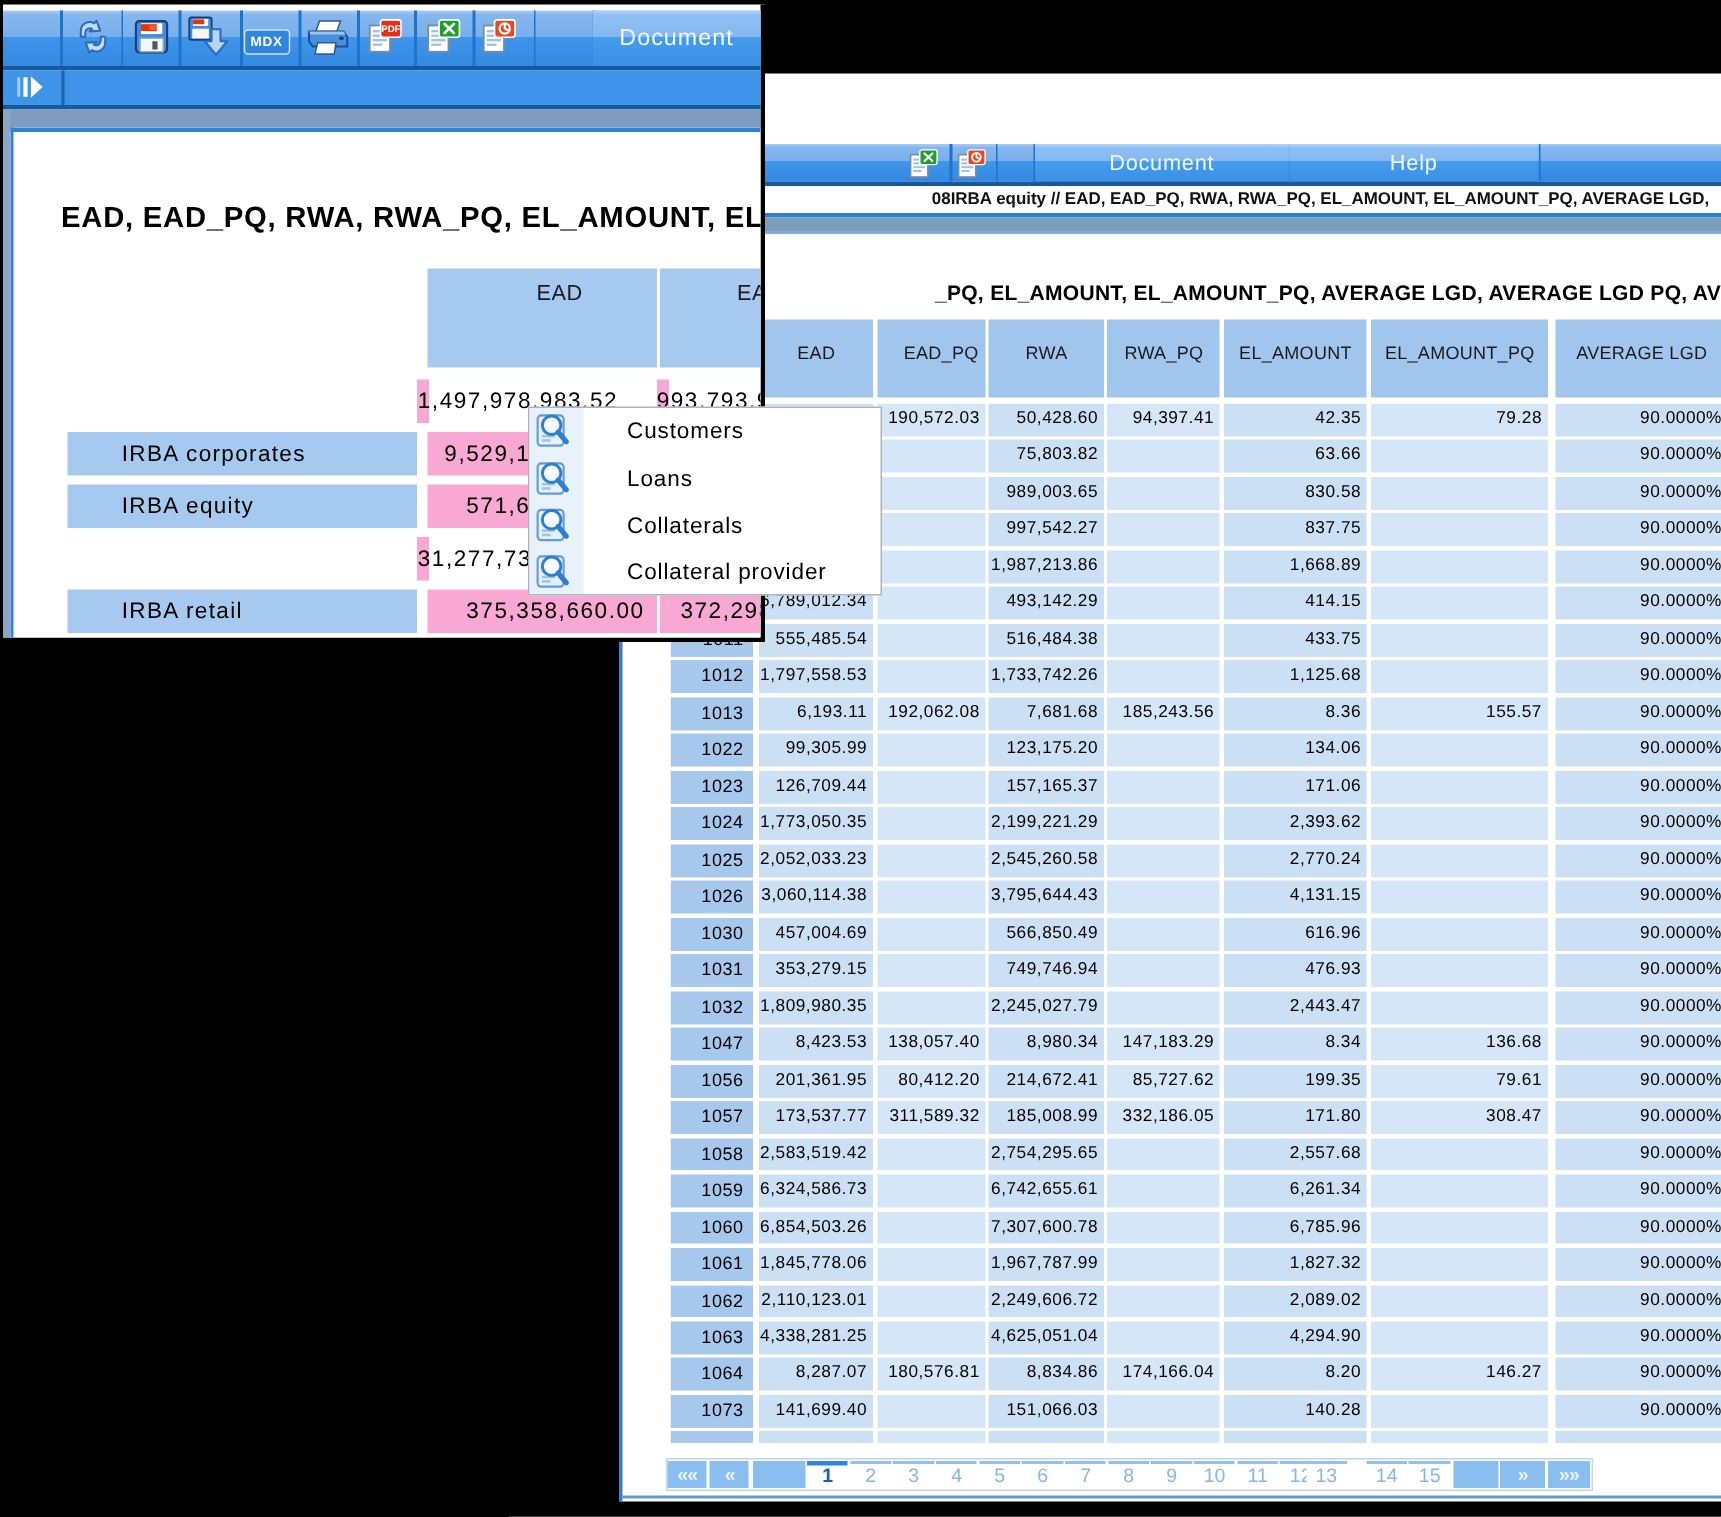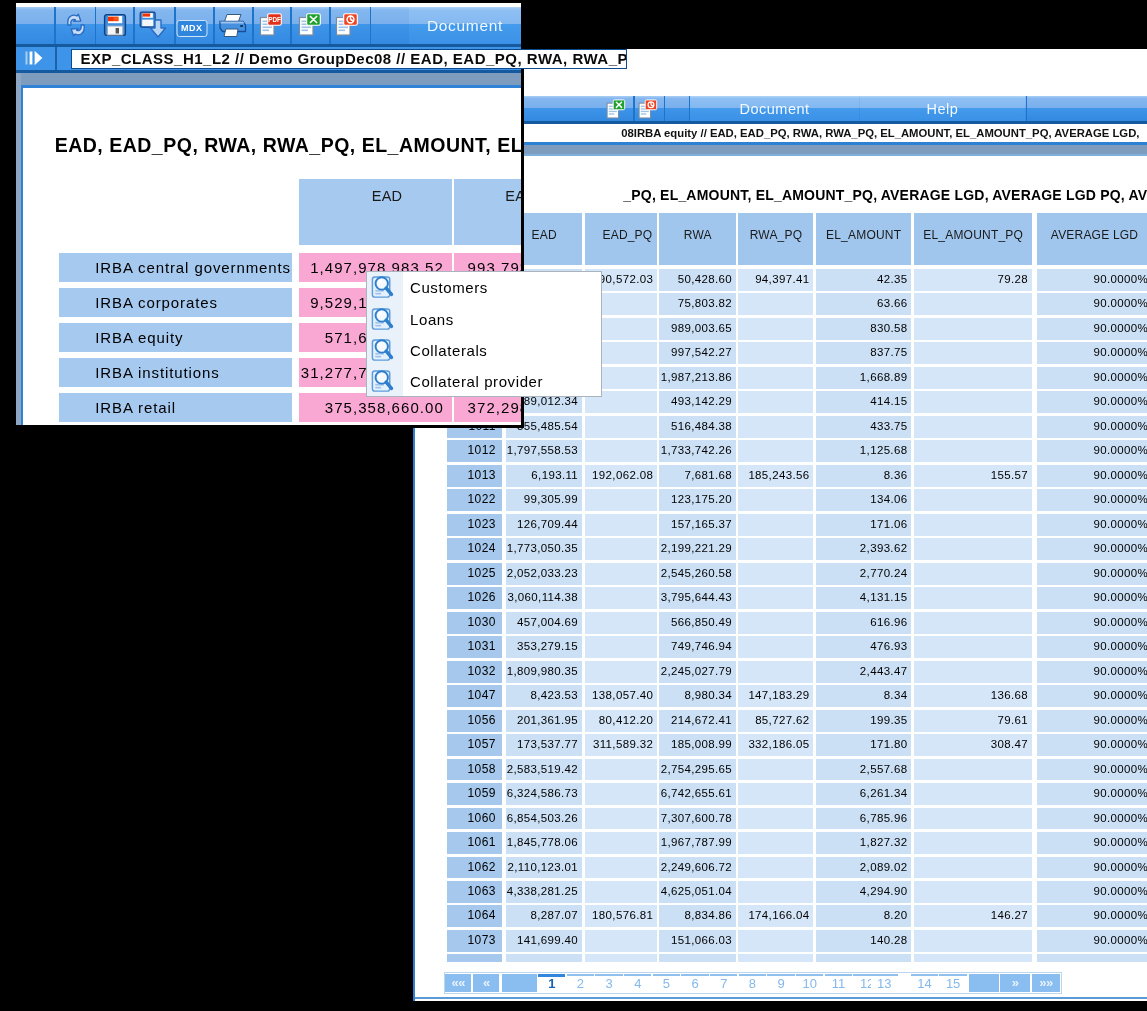--- a/index.html
+++ b/index.html
@@ -43,21 +43,21 @@
   letter-spacing:-0.5px; }
 #w2 .pgbar .pspc { position:absolute; top:1px; height:17.5px; background:#8abdf0; }
 #w2 .pgbar .pnum { position:absolute; top:1px; height:17.5px; background:#fff;
   border-top:2px solid #8fc0f0; color:#85b8ec; font-size:13px; text-align:center;
   line-height:16px; }
 #w2 .pgbar .pnum.cur { border-top:3.2px solid #2f86dc; color:#1a5fb0; font-weight:bold;
   line-height:14px; }
 #w2 .bline { position:absolute; left:0; top:948px; right:0; height:1.6px; background:#5a9bd8; }
 
 
-#w1 { position:absolute; left:16px; top:3px; width:508px; height:425.2px; background:#fff;
+#w1 { position:absolute; left:2px; top:3px; width:508px; height:425.2px; background:#fff;
   border-right:3.4px solid #000; border-bottom:3.4px solid #000;padding-left:26px; }
 #w1 .tb { position:absolute; left:0; top:4px; right:0; height:37px;
   background:linear-gradient(180deg,#a9cef4 0%,#84b7ef 8%,#79afec 47%,#3e95e9 47%,#3489e1 100%); }
 #w1 .tbline { position:absolute; left:0; top:41px; right:0; height:2.6px; background:#155a9f; }
 #w1 .tbi { position:absolute; top:54%; transform:translate(-50%,-50%); }
 #w1 .doctab { position:absolute; left:393px; right:0; top:0; height:37px; color:#f2f8ff;
   background:linear-gradient(180deg,#b3d5f7 0%,#8fc0f4 8%,#83b8f0 47%,#459bec 47%,#3a91e6 100%);
   font-size:15.5px; letter-spacing:0.7px; text-align:center; line-height:38px; }
 #w1 .nav { position:absolute; left:0; top:43.6px; right:0; height:23.4px; background:#3d94e9; }
 #w1 .navbtn { position:absolute; left:9px; top:3px; width:28px; height:17px;
@@ -85,21 +85,21 @@
   color:#000; white-space:nowrap; }
 .w1r .rl { background:#a5c9ef; padding-left:36.2px; }
 .w1r .rv { background:#f9a8d4; text-align:right; padding-right:8px; letter-spacing:1.05px; }
 .w1r .rv.f { text-align:left; padding:0; }
 
 
 #menu { position:absolute; left:350px; top:268px; width:235.5px; height:125.5px;
   background:#fff; border:1.2px solid #a9b4be; }
 #menu .strip { position:absolute; left:0; top:0; bottom:0; width:36px; background:#e9f1fb; }
 #menu .mi { position:absolute; left:0; width:234px; height:31.4px; display:flex;
-  align-items:center; }
+  align-items:center;gap:22px; }
 #menu .mic { width:26px; margin-left:3px; display:flex; }
 #menu .mt { margin-left:14px; font-size:15px; color:#000; letter-spacing:0.6px; }
 </style></head>
 <body>
 
 <div id="w2">
   <div class="tb">
     <div class="abs" style="left:190px;top:2px"><svg width="22" height="23" viewBox="0 0 26 27">
           <rect x="2.5" y="6" width="13.5" height="17.5" fill="#fff" stroke="#7a8da0" stroke-width="1.2"></rect>
 <rect x="4.5" y="9" width="9.5" height="1.6" fill="#9ec2e8"></rect>
@@ -753,39 +753,37 @@
   <div class="tbline"></div>
   <div class="nav">
     <u style="left:39.2px;top:0;height:23.4px;background:#1b62a8"></u>
       <div class="navbtn">
         <svg width="22" height="16" viewBox="0 0 22 16">
 <rect x="0.5" y="1.5" width="2" height="13" fill="#fff" opacity="0.55"></rect>
 <rect x="4.6" y="1.5" width="2.8" height="13" fill="#fff"></rect>
 <path d="M9.6 0.8 L17.4 8 L9.6 15.2 z" fill="#fff"></path>
         </svg>
       </div>
-    <div class="field">EXP_CLASS_H1_L2 // Demo GroupDec08 // EAD, EAD_PQ, RWA, RWA_P</div>
   </div>
   <div class="dline"></div>
   <div class="gray"></div>
   <div class="grayl"></div>
   <div class="frame">
     <div class="title">EAD, EAD_PQ, RWA, RWA_PQ, EL_AMOUNT, EL_AMOUNT_PQ</div>
     <div class="thead">
         <b></b>
         <i></i>
         <b>EAD</b>
         <i></i>
         <b>EAD_PQ</b>
         <i></i>
         <b></b>
       </div>
     <div class="tbody">
 <div class="w1r">
-          <b class="rl">IRBA central governments</b>
           <i></i>
           <b class="rv">1,497,978,983.52</b>
           <i></i>
           <b class="rv">993,793,903.34</b>
           <i></i>
           <b class="rv f"><span style="position:relative;left:15.3px">31,</span></b>
         </div>
 <div class="w1r">
           <b class="rl">IRBA corporates</b>
           <i></i>
@@ -798,21 +796,20 @@
 <div class="w1r">
           <b class="rl">IRBA equity</b>
           <i></i>
           <b class="rv">571,663,009.76</b>
           <i></i>
           <b class="rv">94,512,773.25</b>
           <i></i>
           <b class="rv f"><span style="position:relative;left:15.3px">94,</span></b>
         </div>
 <div class="w1r">
-          <b class="rl">IRBA institutions</b>
           <i></i>
           <b class="rv">31,277,731,964.13</b>
           <i></i>
           <b class="rv">1,671,904,667.22</b>
           <i></i>
           <b class="rv f"><span style="position:relative;left:-3.4px">1,678</span></b>
         </div>
 <div class="w1r">
           <b class="rl">IRBA retail</b>
           <i></i>

